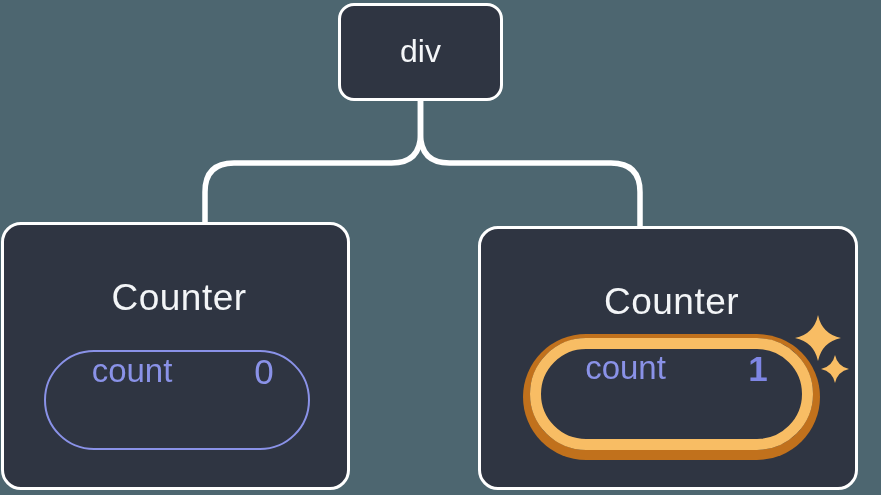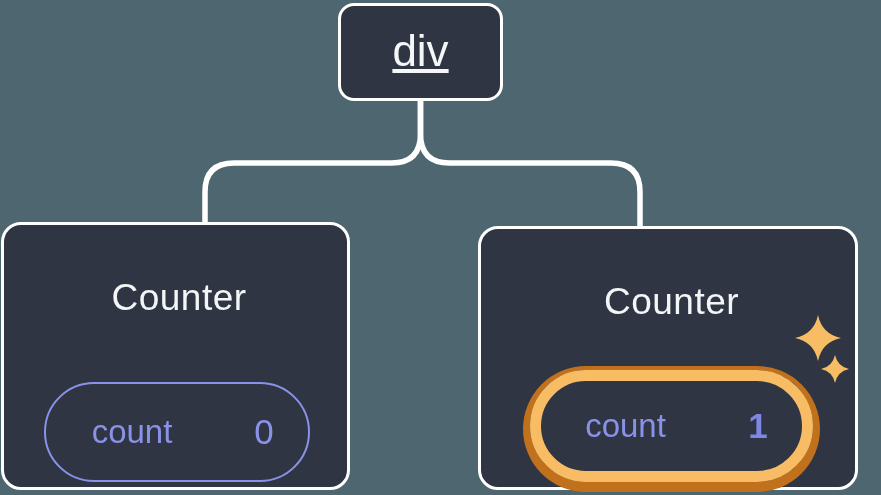--- a/index.html
+++ b/index.html
@@ -20,24 +20,23 @@
     left: 338px; top: 3px;
     width: 165px; height: 98px;
     background: var(--card-bg, #2F3542);
     border: 3.5px solid var(--card-border, #FFFFFF);
     border-radius: 16px;
     box-sizing: border-box;
     display: flex; align-items: center; justify-content: center;
   }
   .root-node .node-label {
     color: #F4F6F8;
-    font-size: 44px;
+    font-size: 32px;
     line-height: 1;
     padding-bottom: 2px;
-    text-decoration: underline;
   }
   
   .connector-svg {
     position: absolute;
     left: 0; top: 0;
     width: 881px; height: 495px;
     pointer-events: none;
   }
   .connector-svg path {
     fill: none;
@@ -63,25 +62,24 @@
     color: #F3F5F7;
     font-size: 37px;
     font-weight: 500;
     letter-spacing: 0.5px;
     padding-left: 7px;
   }
   
   .pill {
     position: absolute;
     display: flex;
-    align-items: center;
+    align-items: flex-start;
     box-sizing: border-box;
     border-radius: 999px;
     overflow: hidden;
-    margin-top: 32px;
   }
   .pill-plain {
     left: 40px; top: 125px;
     width: 266px; height: 100px;
     border: 2px solid var(--accent-purple, #8A92E8);
   }
   .pill-plain .pill-key     { width: 172px; }
   .pill-plain .pill-divider { width: 2px; background: var(--accent-purple, #8A92E8); }
   .pill-plain .pill-value   { flex: 1; }
   

